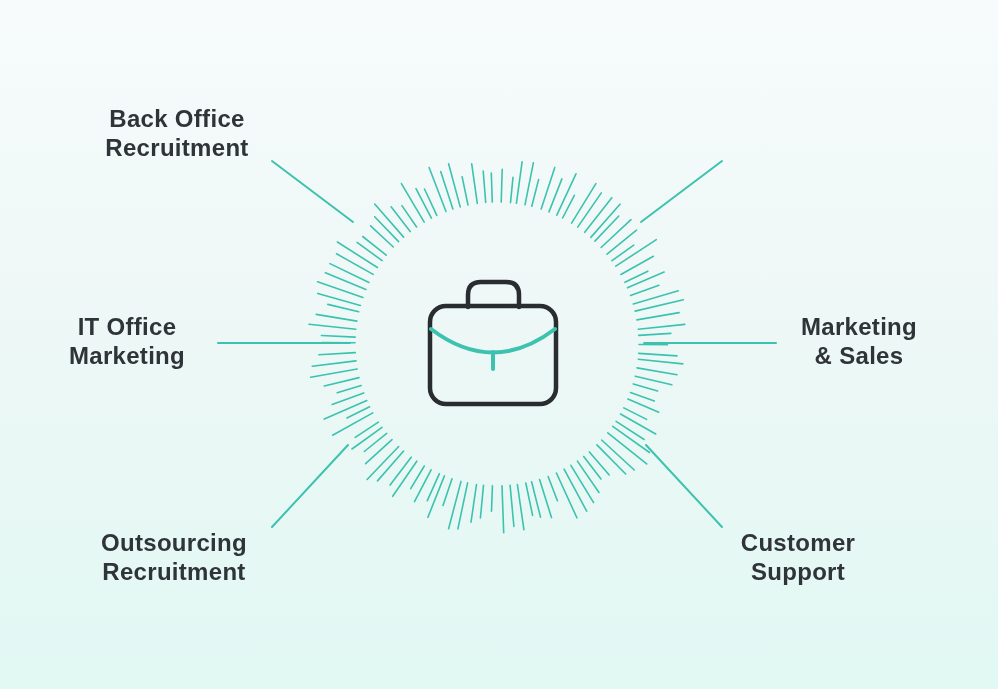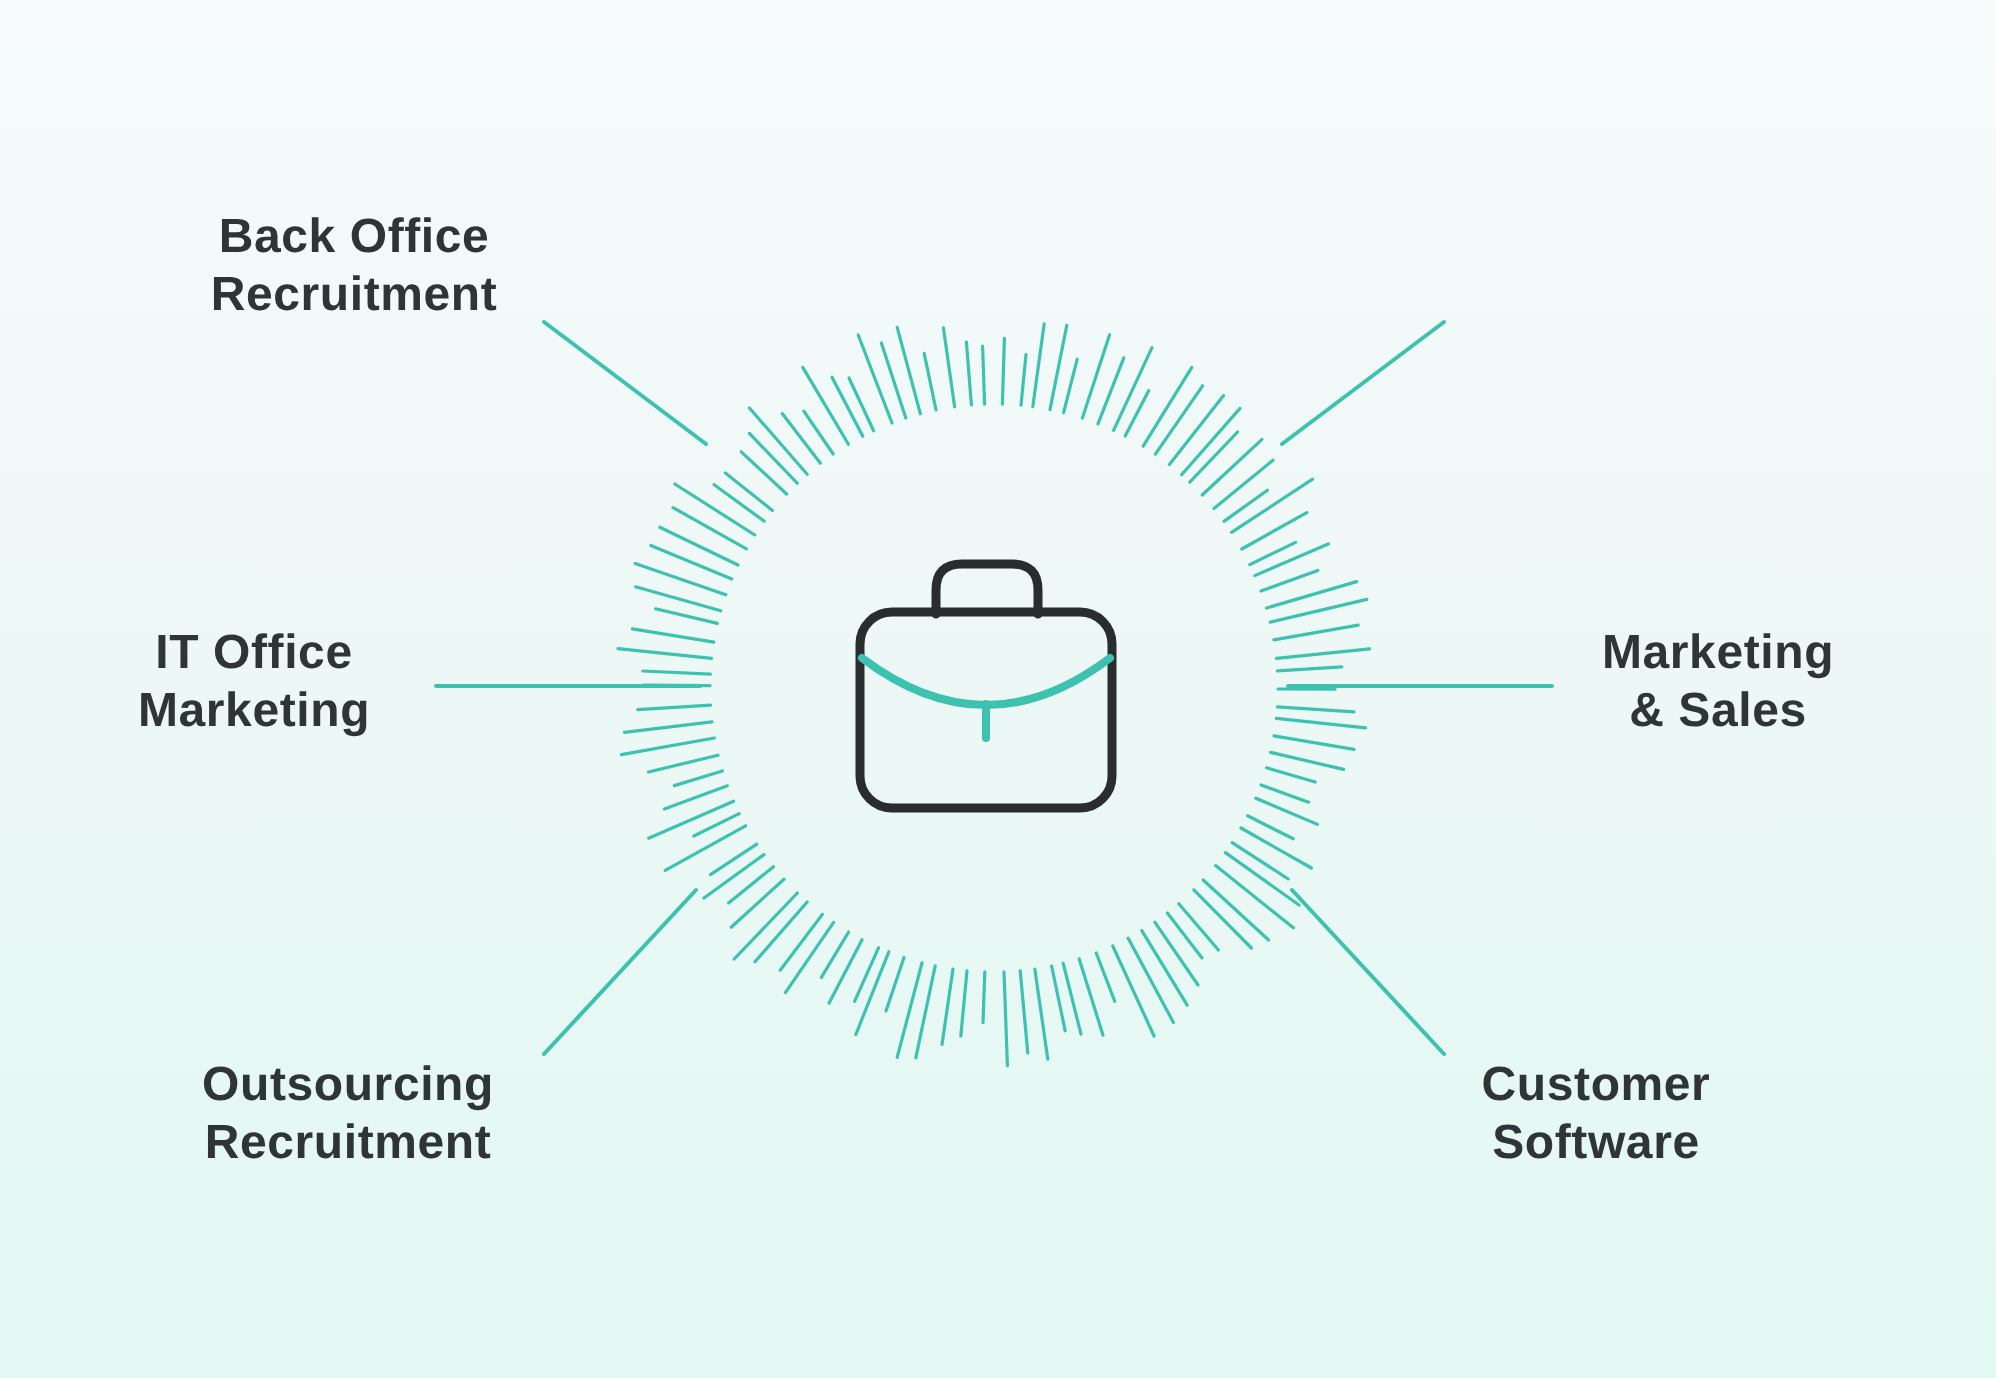--- a/index.html
+++ b/index.html
@@ -190,16 +190,16 @@
     <span>&amp; Sales</span>
   </div>
 
   <div class="label" id="label-recruitment">
     <span>Outsourcing</span>
     <span>Recruitment</span>
   </div>
 
   <div class="label" id="label-customer">
     <span>Customer</span>
-    <span>Software</span>
+    <span>Support</span>
   </div>
 
 </div>
 
 </body></html>

